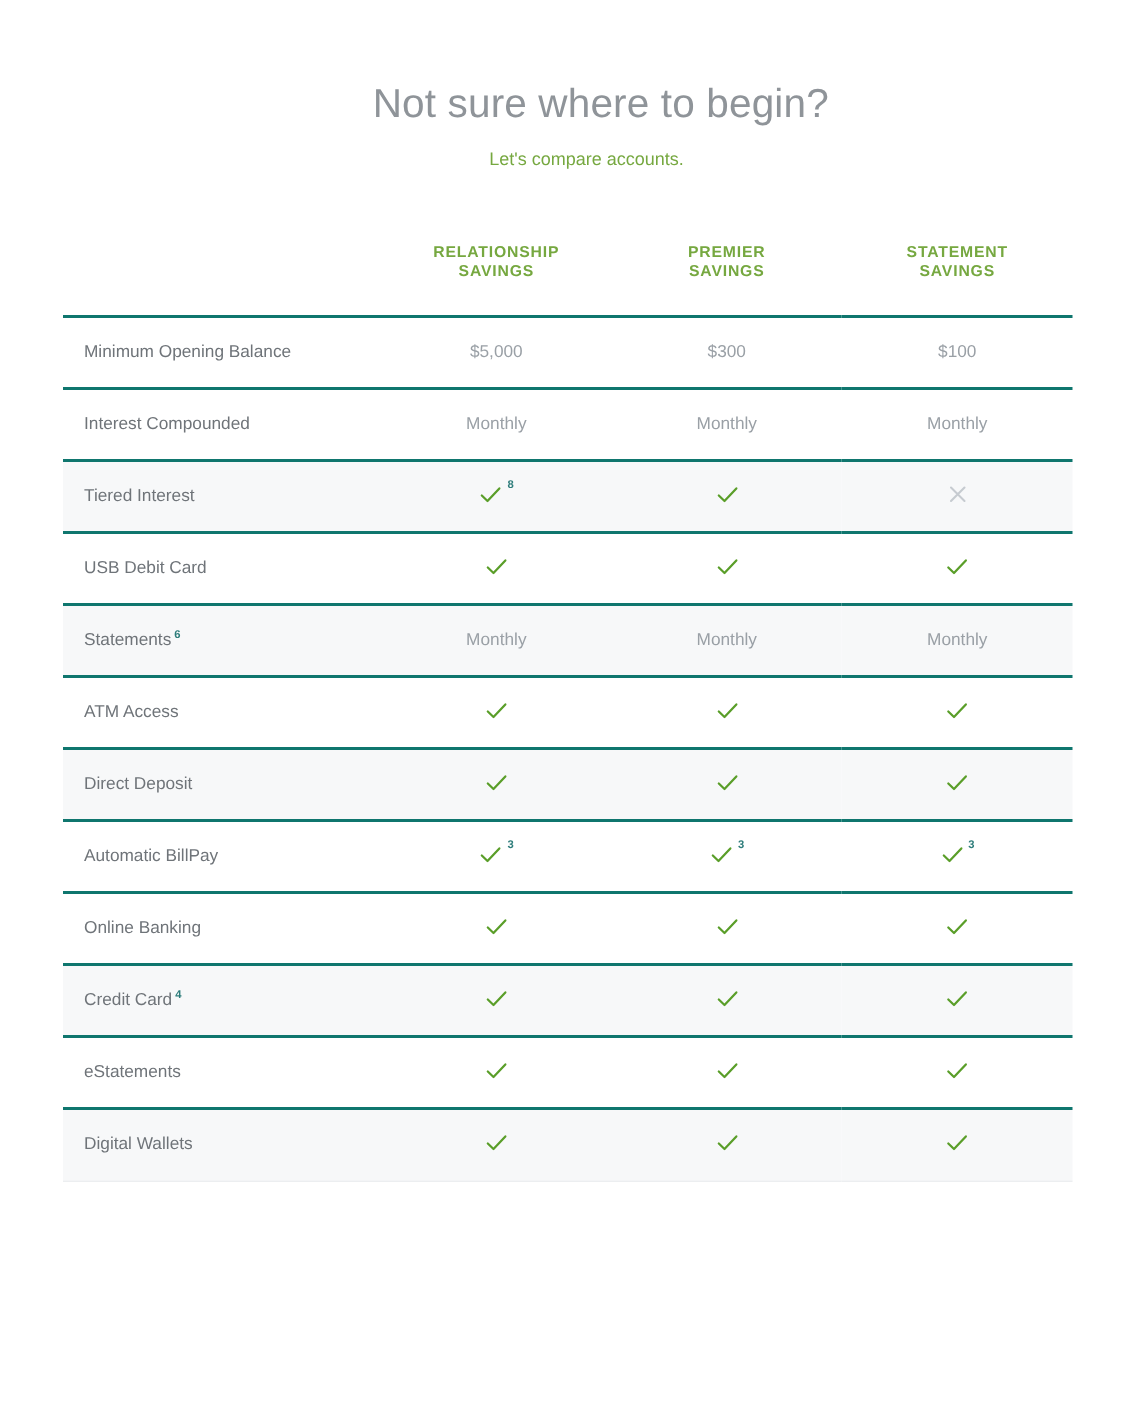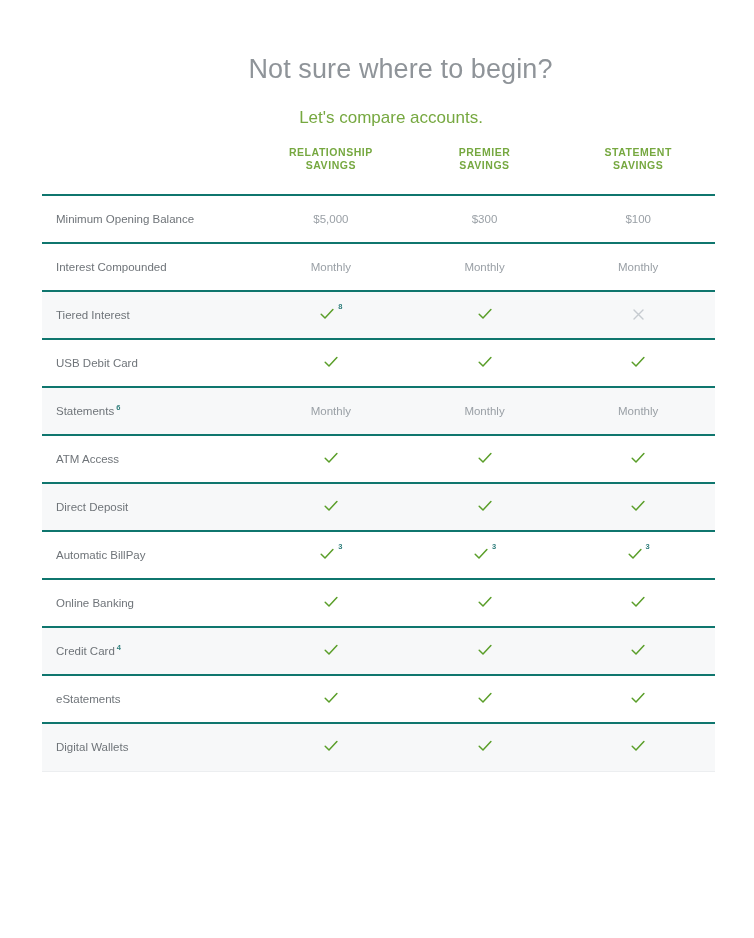--- a/index.html
+++ b/index.html
@@ -30,34 +30,34 @@
   .page-title {
     font-size: 27px;
     font-weight: 400;
     color: #8f9499;
     letter-spacing: 0.1px;
     margin: 0;
     line-height: 34px;
     padding-left: 47px;
   }
   .page-subtitle {
-    font-size: 17px;
+    font-size: 12px;
     font-weight: 400;
     color: #76a840;
-    margin: 12px;
+    margin: 0;
     padding-top: 10px;
     line-height: 20px;
     padding-left: 28px;
   }
 
   
   .compare-table {
     position: absolute;
     left: 42px;
-    top: 134px;
+    top: 150px;
     width: 673px;
     border-collapse: collapse;
     table-layout: fixed;
   }
   .compare-table col.c-feature { width: 212px; }
   .compare-table col.c-plan    { width: 153.6px; }
 
   .col-head {
     padding: 12px 4px 22px 4px;
     text-align: center;

